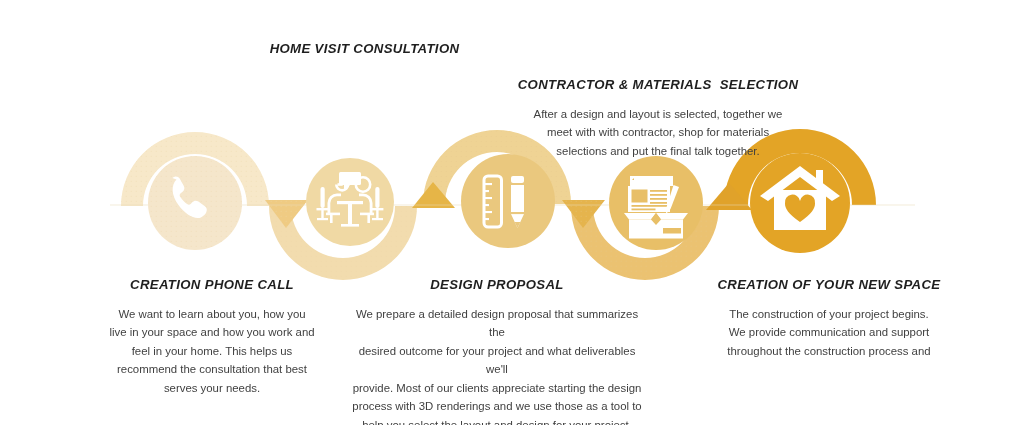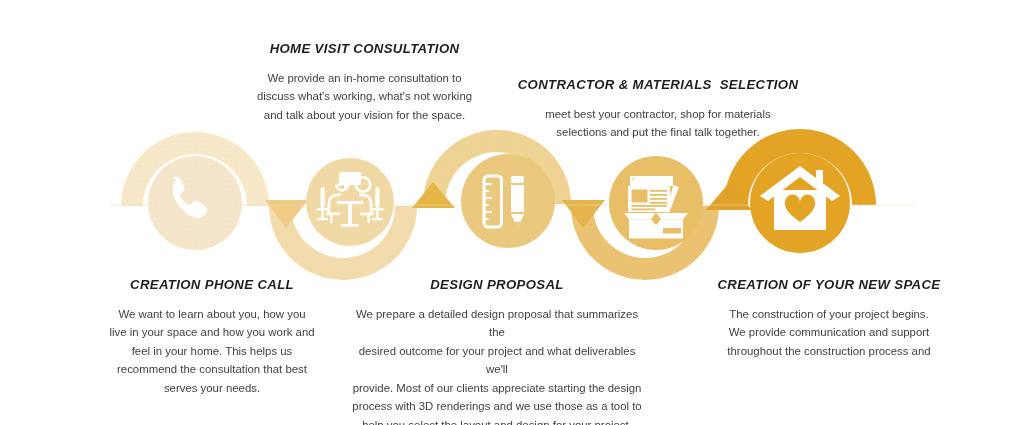--- a/index.html
+++ b/index.html
@@ -253,31 +253,27 @@
                  c-12 -8.5 -15 -13.5 -15 -18.5
                  a7.6 7.6 0 0 1 15 -2.6
                  a7.6 7.6 0 0 1 15 2.6
                  c0 5 -3 10 -15 18.5 z" fill="#E3A426"></path>
       </g>
     </g>
   </svg>
 
   <div class="step-block" id="block-home">
     <div class="step-title">HOME VISIT CONSULTATION</div>
-    <div class="step-body">
-      <span class="ln">We provide an in-home consultation to</span>
-      <span class="ln">discuss what's working, what's not working</span>
-      <span class="ln">and talk about your vision for the space.</span>
-    </div>
   </div>
 
   <div class="step-block" id="block-contr">
     <div class="step-title">CONTRACTOR &amp; MATERIALS  SELECTION</div>
     <div class="step-body">
-      <span class="ln">meet best your contractor, shop for materials</span>
+      <span class="ln">After a design and layout is selected, together we</span>
+      <span class="ln">meet with with contractor, shop for materials</span>
       <span class="ln">selections and put the final talk together.</span>
     </div>
   </div>
 
   <div class="step-block" id="block-phone">
     <div class="step-title">CREATION PHONE CALL</div>
     <div class="step-body">
       <span class="ln">We want to learn about you, how you</span>
       <span class="ln">live in your space and how you work and</span>
       <span class="ln">feel in your home. This helps us</span>

